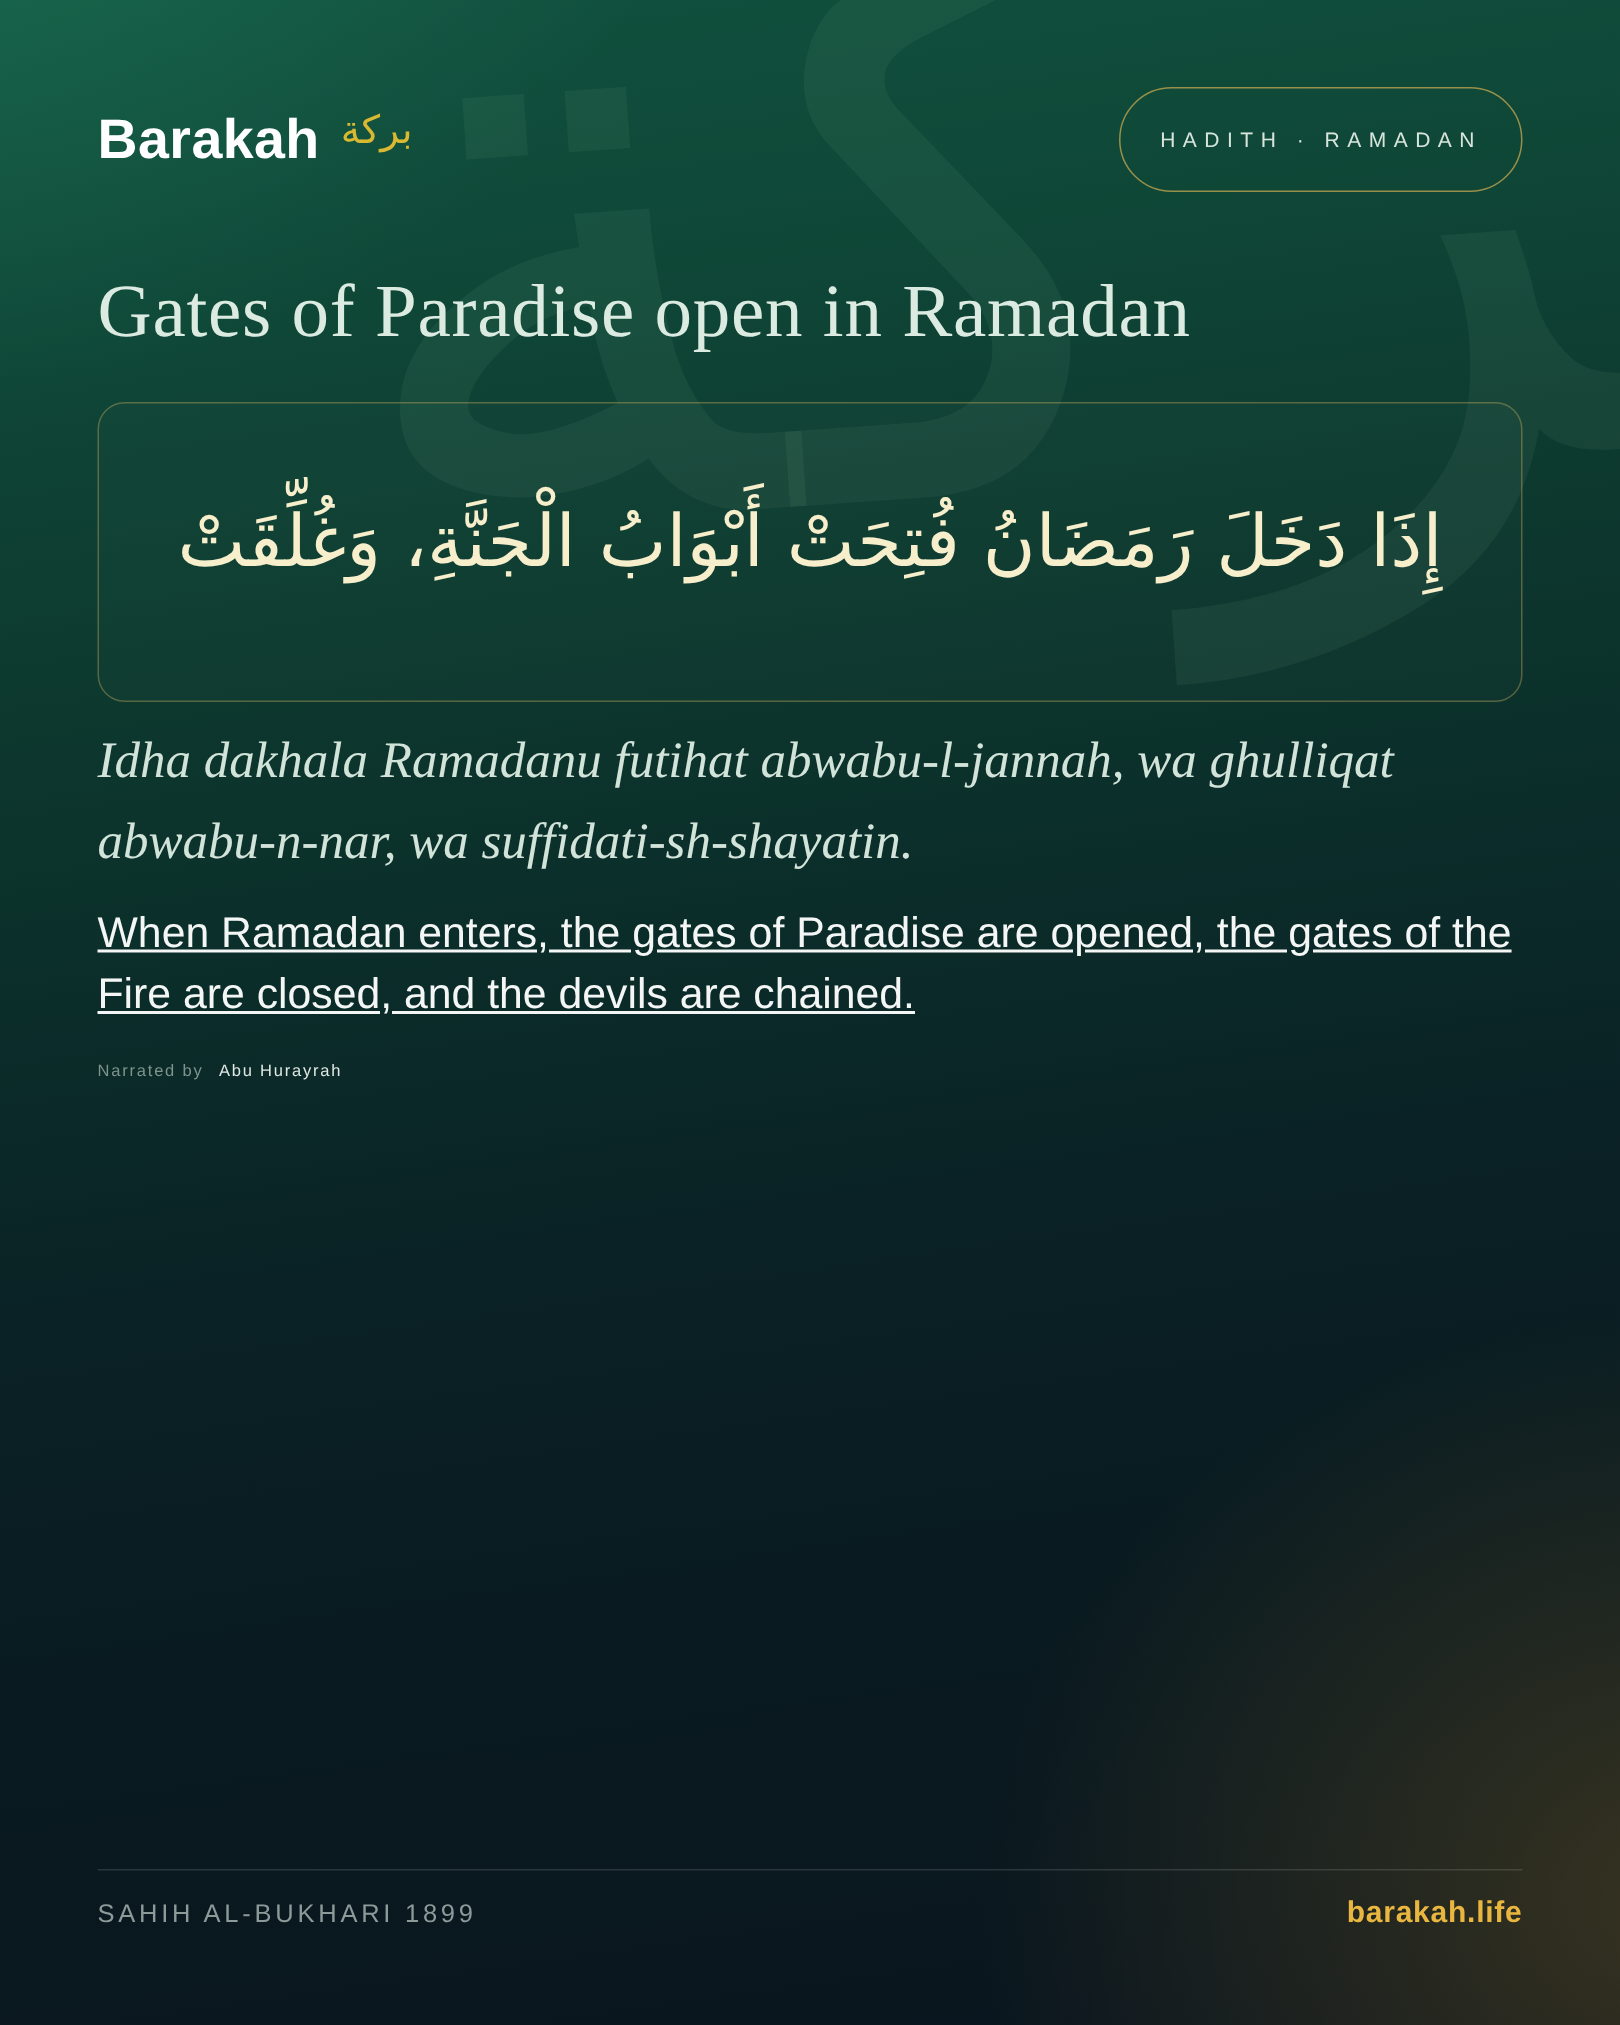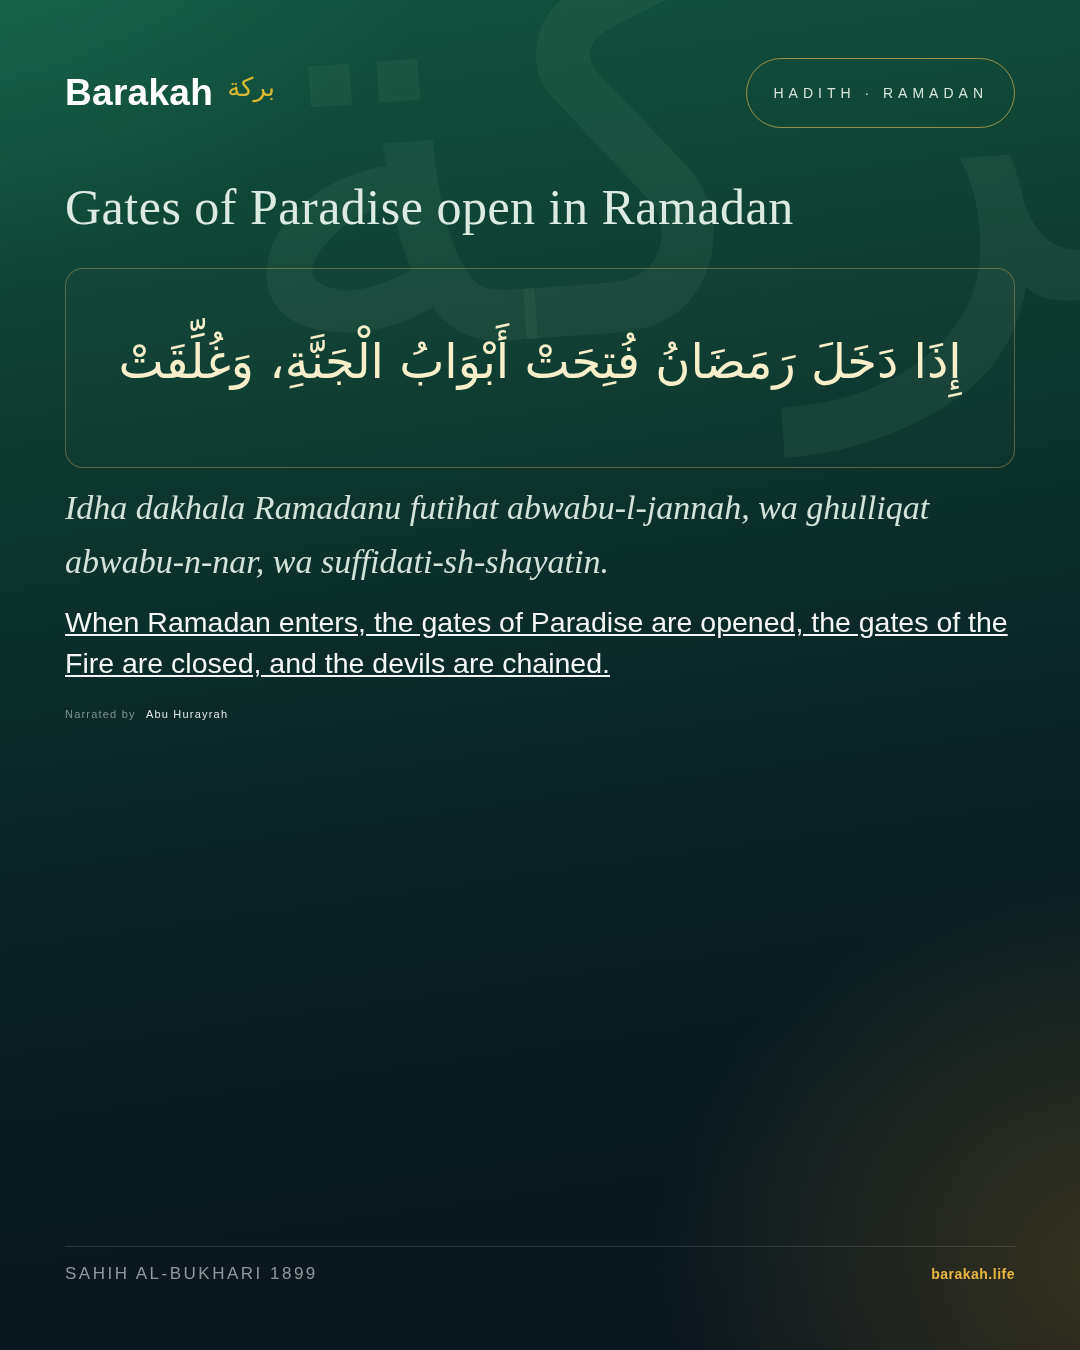--- a/index.html
+++ b/index.html
@@ -91,21 +91,21 @@
   }
   .narr-prefix { color: #7f948c; }
   .narr-name { color: #dfe8e3; margin-left: 6px; }
   .footer {
     position: absolute; left: 65px; right: 65px; top: 1246px;
     border-top: 1px solid rgba(255, 255, 255, 0.13);
     display: flex; justify-content: space-between; align-items: center;
     padding-top: 17px; z-index: 1;
   }
   .source { font-size: 17px; letter-spacing: 2.5px; color: #8d9a9a; }
-  .website { font-size: 14px; font-weight: 700; color: #e9b640; letter-spacing: 0.5px; }
+  .website { font-size: 20px; font-weight: 700; color: #e9b640; letter-spacing: 0.5px; }
 </style>
 </head>
 <body>
 
 <div class="page">
 
   <div class="watermark">بركة</div>
 
   <header class="header">
     <div class="brand">

